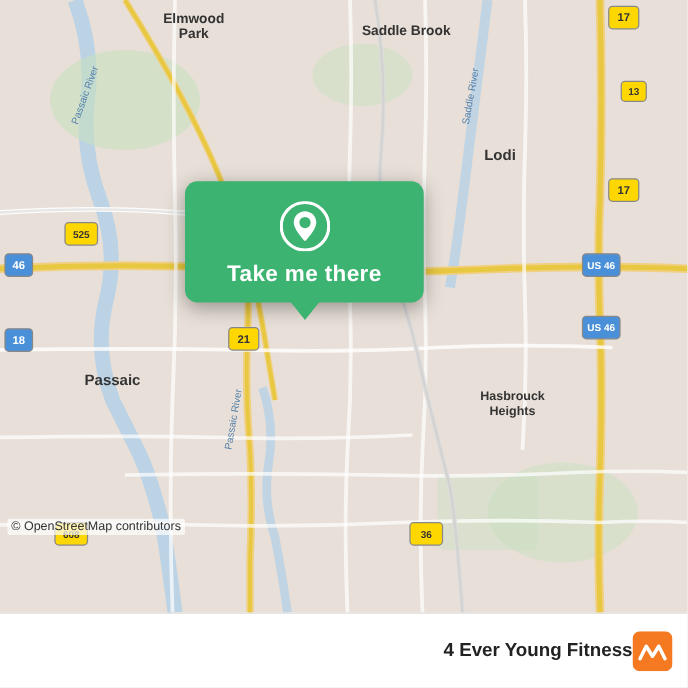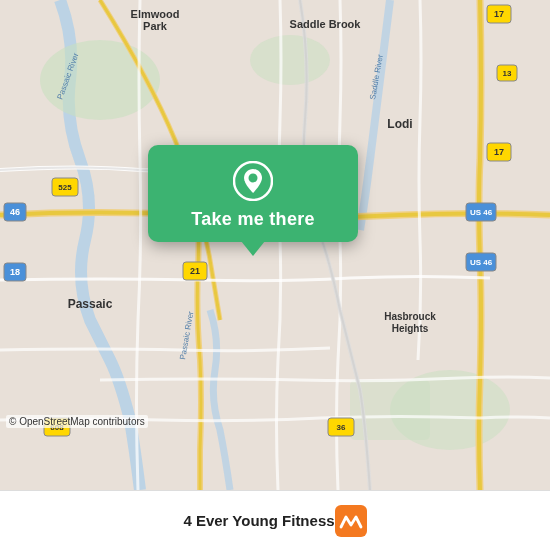--- a/index.html
+++ b/index.html
@@ -27,21 +27,21 @@
       top: 0; left: 0;
     }
 
     
     #info-bar {
       width: 550px;
       height: 60px;
       background: #fff;
       display: flex;
       align-items: center;
-      justify-content: center;
+      justify-content: flex-end;
       padding: 0 12px;
       border-top: 1px solid #ddd;
     }
 
     .info-text {
       display: flex;
       flex-direction: column;
     }
 
     .info-title {
@@ -82,21 +82,21 @@
       background: rgba(255,255,255,0.7);
       padding: 1px 3px;
       border-radius: 2px;
     }
 
     
     .popup-card {
       position: absolute;
       top: 145px;
       left: 148px;
-      width: 210px;
+      width: 191px;
       background: #3cb371;
       border-radius: 10px;
       display: flex;
       flex-direction: column;
       align-items: center;
       padding: 16px 20px 12px 20px;
       box-shadow: 0 4px 16px rgba(0,0,0,0.35);
     }
 
     .popup-card::after {

